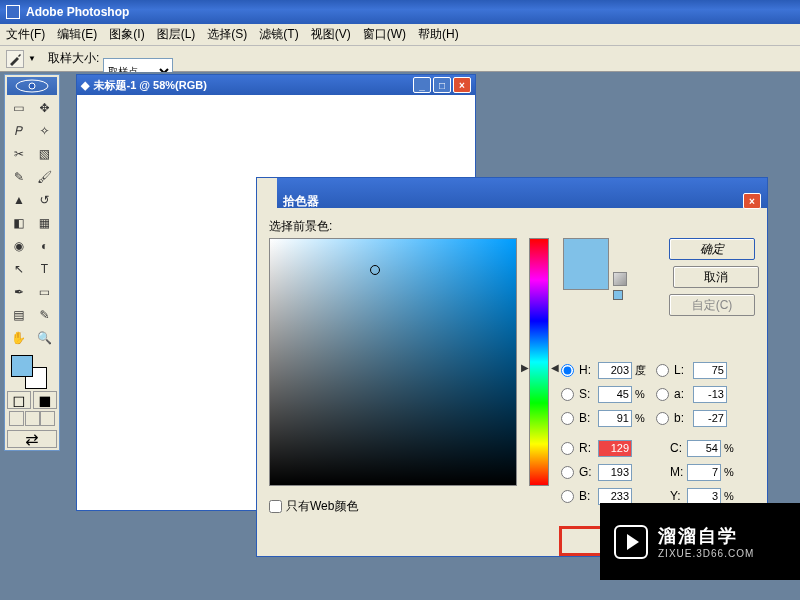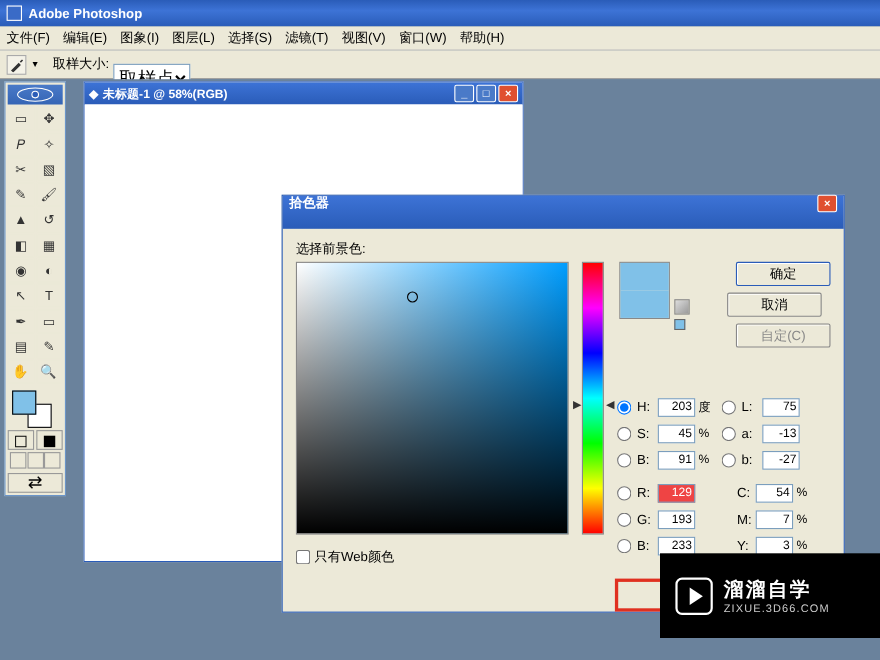--- a/index.html
+++ b/index.html
@@ -6,21 +6,21 @@
 body { background: #6a829c; width: 800px; height: 600px; overflow: hidden; position: relative; }
 
 .titlebar { background: linear-gradient(#2a5cb8, #3d73d6 40%, #2a5cb8); color: #fff; height: 24px; display: flex; align-items: center; padding: 0 6px; font-size: 12px; font-weight: bold; }
 .titlebar .ps-icon { width: 14px; height: 14px; background: #3a6bc7; border: 1px solid #fff; margin-right: 6px; display:inline-block; }
 
 .menubar { background: #ece9d8; height: 22px; display: flex; align-items: center; border-bottom: 1px solid #bbb; font-size: 12px; }
 .menubar span { padding: 2px 6px; cursor: default; }
 
 .optbar { background: #ece9d8; height: 26px; display: flex; align-items: center; border-bottom: 1px solid #999; font-size: 12px; padding-left: 6px; gap:4px;}
 .optbar .tool-icon { width: 18px; height: 18px; border: 1px solid #aaa; background: #f4f2e8; display:inline-flex; align-items:center; justify-content:center;}
-.optbar select { font-size: 17px; height: 26px; width: 70px; background:#fff; border:1px solid #7b9ebd;margin-top:25px;}
+.optbar select { font-size: 10px; height: 26px; width: 70px; background:#fff; border:1px solid #7b9ebd;margin-top:25px;}
 
 .workspace { position: relative; height: 528px; background: #6a829c; }
 
 .toolbox { position: absolute; left: 4px; top: 2px; width: 56px; background: #ece9d8; border: 1px solid #6b95c9; padding: 2px; }
 .toolbox .eye { height: 18px; background: linear-gradient(#4a7ac8, #3565b5); display:flex; align-items:center; justify-content:center; margin-bottom:2px;}
 .toolbox .eye svg { width: 36px; height: 14px;}
 .tool-grid { display: grid; grid-template-columns: 1fr 1fr; gap: 1px; }
 .tool-grid .t { width: 24px; height: 22px; background: #ece9d8; border: 1px solid #ece9d8; display:flex; align-items:center; justify-content:center; font-size:12px; color:#333;}
 .swatches { position: relative; height: 36px; margin-top:4px;}
 .swatch-fg { position:absolute; left:4px; top:2px; width:22px; height:22px; background:#80c1e8; border:1px solid #000;}
@@ -33,37 +33,37 @@
 .doc-window { position: absolute; left: 76px; top: 2px; width: 400px; background: #fff; border: 1px solid #2a5cb8; }
 .doc-title { background: linear-gradient(#3d73d6, #2a5cb8); color:#fff; height:20px; display:flex; align-items:center; font-size:11px; padding:0 4px; font-weight:bold;}
 .doc-title .spacer { flex:1; }
 .winbtn { width:18px; height:16px; margin-left:2px; display:inline-flex; align-items:center; justify-content:center; font-size:10px; font-weight:bold; border:1px solid #fff; border-radius:2px;}
 .winbtn.min { background:#4a7ac8; color:#fff;}
 .winbtn.max { background:#4a7ac8; color:#fff;}
 .winbtn.cls { background:#e05030; color:#fff;}
 .doc-canvas { width: 398px; height: 415px; background:#fff; }
 
 .picker { position:absolute; left: 256px; top: 105px; width: 512px; height: 380px; background:#ece9d8; border:1px solid #2a5cb8;}
-.picker-title { background: linear-gradient(#3d73d6, #2a5cb8); color:#fff; height:20px; display:flex; align-items:flex-end; font-size:12px; padding:15px 6px; font-weight:bold;}
+.picker-title { background: linear-gradient(#3d73d6, #2a5cb8); color:#fff; height:20px; display:flex; align-items:flex-start; font-size:12px; padding:15px 6px; font-weight:bold;margin-left:20px;}
 .picker-title .spacer{flex:1;}
 .picker-body { padding: 10px 12px; font-size:12px; position:relative; height: 360px;}
 .picker-label { font-size:12px; margin-bottom:16px; display:block;}
 .sv-box { position:absolute; left:12px; top:30px; width:248px; height:248px; background: linear-gradient(to top, #000, rgba(0,0,0,0)), linear-gradient(to right, #fff, hsl(203,100%,50%)); border:1px solid #888;}
 .sv-marker { position:absolute; width:10px; height:10px; border:1px solid #000; border-radius:50%; left:100px; top:26px;}
 .hue-strip { position:absolute; left:272px; top:30px; width:20px; height:248px; background: linear-gradient(to top, #f00, #ff0, #0f0, #0ff, #00f, #f0f, #f00); border:1px solid #888;}
 .hue-arrows { position:absolute; left:264px; top:154px; font-size:10px; color:#333;}
 .hue-arrows2 { position:absolute; left:294px; top:154px; font-size:10px; color:#333;}
 .preview-box { position:absolute; left:306px; top:30px; width:46px; height:52px; border:1px solid #888;}
 .preview-new { width:100%; height:50%; background:#80c1e8;}
 .preview-old { width:100%; height:50%; background:#80c1e8;}
 .cube-icon { position:absolute; left:356px; top:64px; width:14px; height:14px; border:1px solid #888; background:linear-gradient(135deg,#ddd,#999);}
 .mini-sw { position:absolute; left:356px; top:82px; width:10px; height:10px; background:#80c1e8; border:1px solid #666;}
 .btn { position:absolute; width:86px; height:22px; background:#ece9d8; border:1px solid #888; font-size:12px; text-align:center; line-height:20px; border-radius:2px; box-shadow: inset 1px 1px #fff;}
-.btn.ok { right:12px; top:30px; border:1px solid #2a5cb8;}
-.btn.cancel { right:20px; top:58px;}
+.btn.ok { right:12px; top:30px; border:1px solid #2a5cb8;font-style:italic;}
+.btn.cancel { right:8px; top:58px;}
 .btn.custom { right:12px; top:86px; color:#888;}
 .field-grid { position:absolute; left:302px; top:150px; font-size:12px;}
 .frow { display:flex; align-items:center; height:24px; gap:3px;}
 .frow input[type=radio]{ margin:0 2px;}
 .frow .lab { width:16px; }
 .frow .val { width:34px; height:17px; border:1px solid #7b9ebd; font-size:11px; text-align:right; padding-right:2px; background:#fff;}
 .frow .val.sel { background:#ef4444; color:#fff;}
 .frow .unit { width:16px; font-size:11px;}
 .frow .lab2 { width:14px; margin-left:16px;}
 .frow .val2 { width:34px; height:17px; border:1px solid #7b9ebd; font-size:11px; text-align:right; padding-right:2px; background:#fff;}

